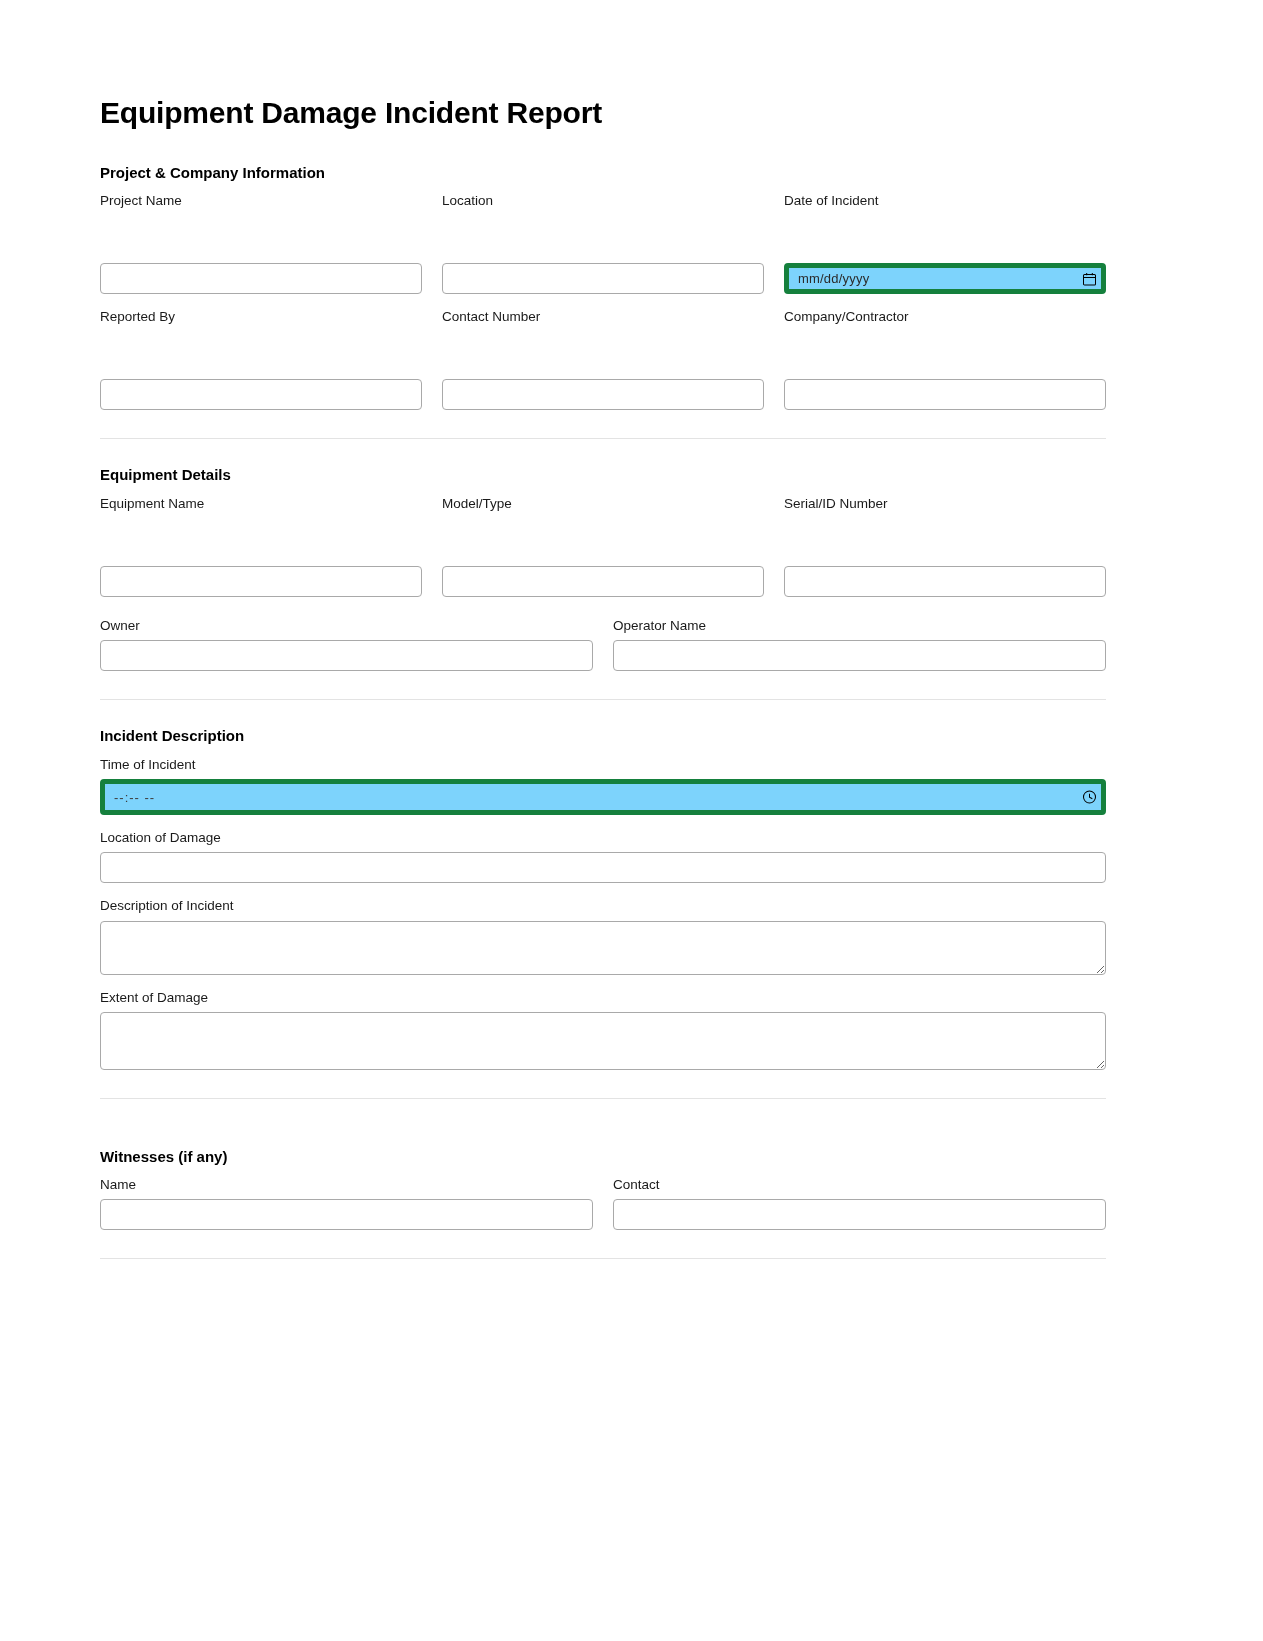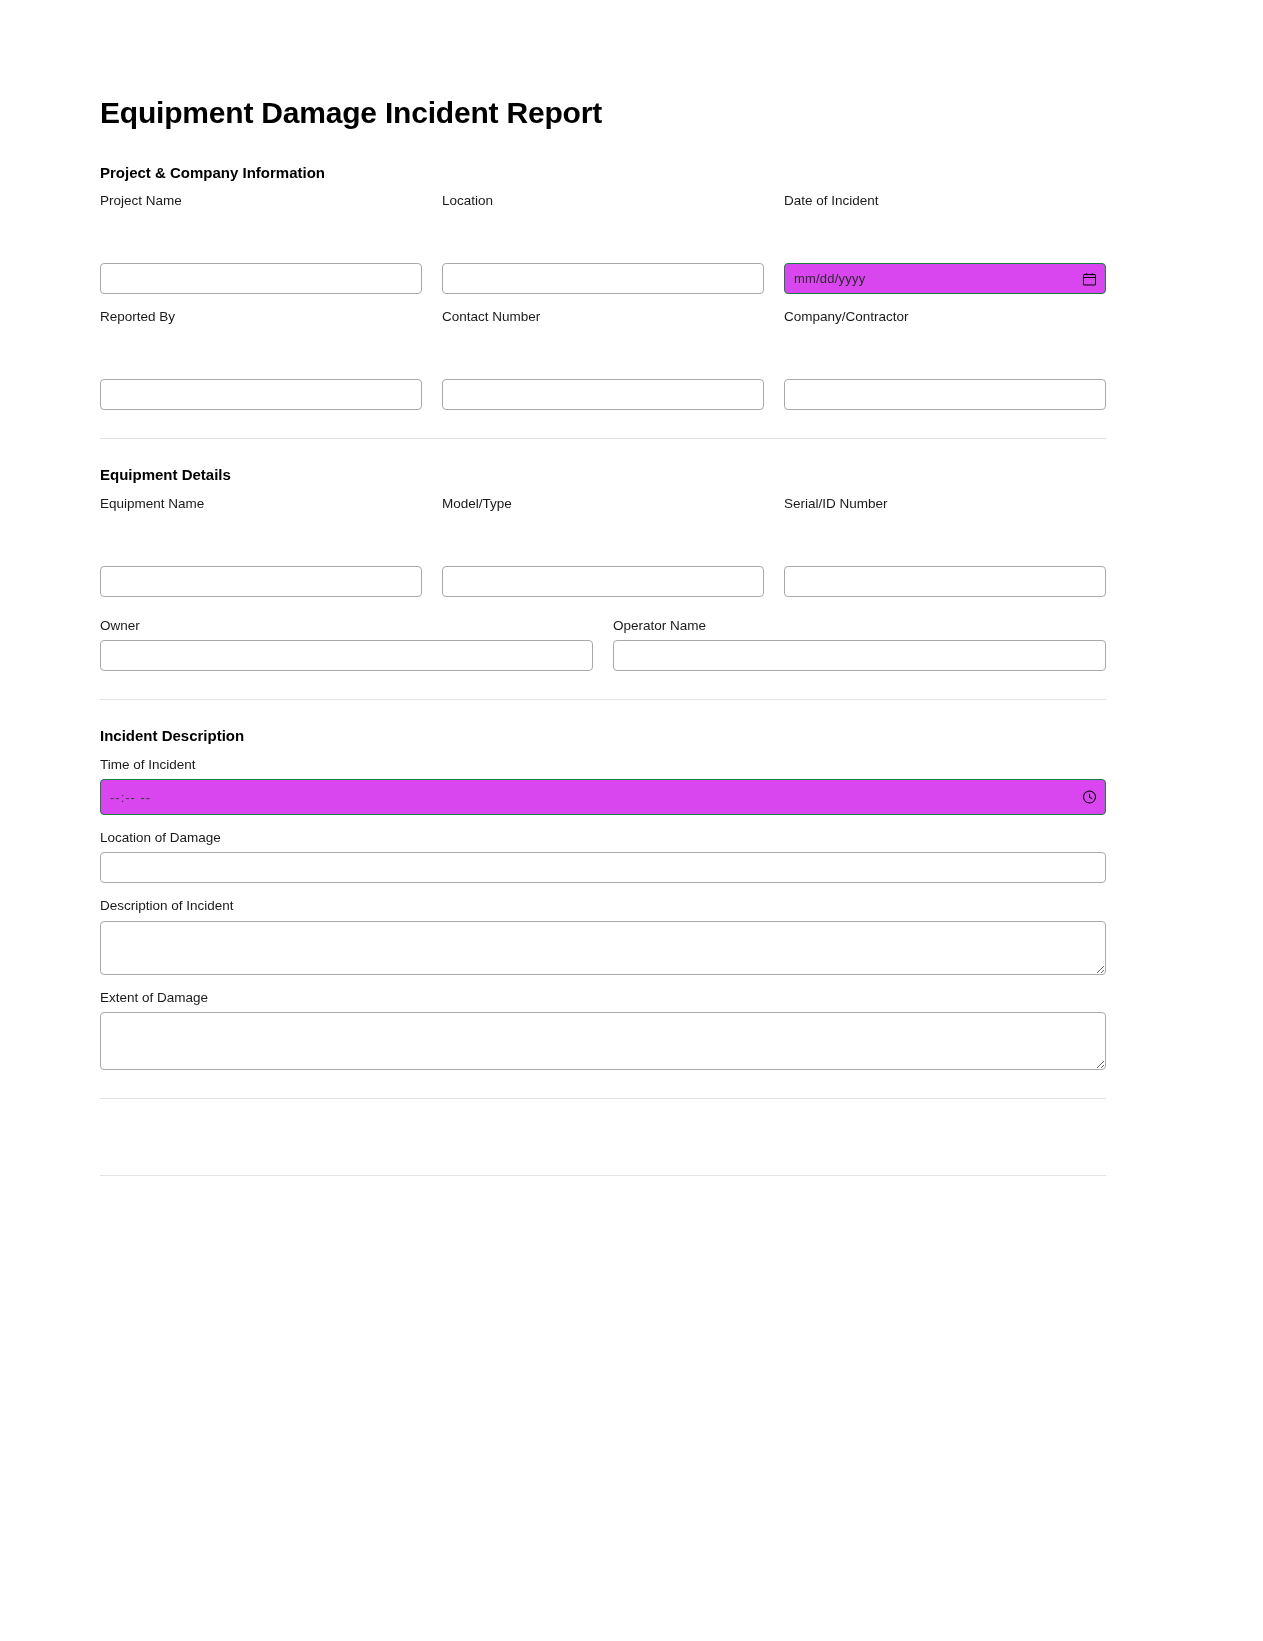--- a/index.html
+++ b/index.html
@@ -81,23 +81,23 @@
     top: 50%;
     transform: translateY(-50%);
     width: 15px;
     height: 15px;
     pointer-events: none;
     color: #000000;
   }
   .datetime-control {
     width: 100%;
     height: 31px;
-    border: 1px solid #15803d;
+    border: 5px solid #15803d;
     border-radius: 4px;
-    background: #d946ef;
+    background: #7dd3fc;
     display: flex;
     align-items: center;
     padding: 0 30px 0 9px;
     font-family: "Liberation Sans", sans-serif;
     font-size: 13px;
     letter-spacing: 0.2px;
     color: #2b2b2b;
     cursor: text;
   }
   .datetime-control.time {
@@ -234,17 +234,31 @@
         <textarea class="control big" placeholder="" style=""></textarea>
       </div>
     </div>
   </div>
 
   <hr class="divider">
 
 
   <div style="height:22px;"></div>
 
+  <div class="section">
+    <h2 class="section-heading">Witnesses (if any)</h2>
+
+    <div class="row">
+      <div class="field col2">
+        <label class="field-label">Name</label>
+        <input class="control" type="text" placeholder="" style="">
+      </div>
+      <div class="field col2">
+        <label class="field-label">Contact</label>
+        <input class="control" type="text" placeholder="" style="">
+      </div>
+    </div>
+  </div>
 
   <hr class="divider">
 
   <div class="spacer-bottom"></div>
 </div>
 
 </body></html>

